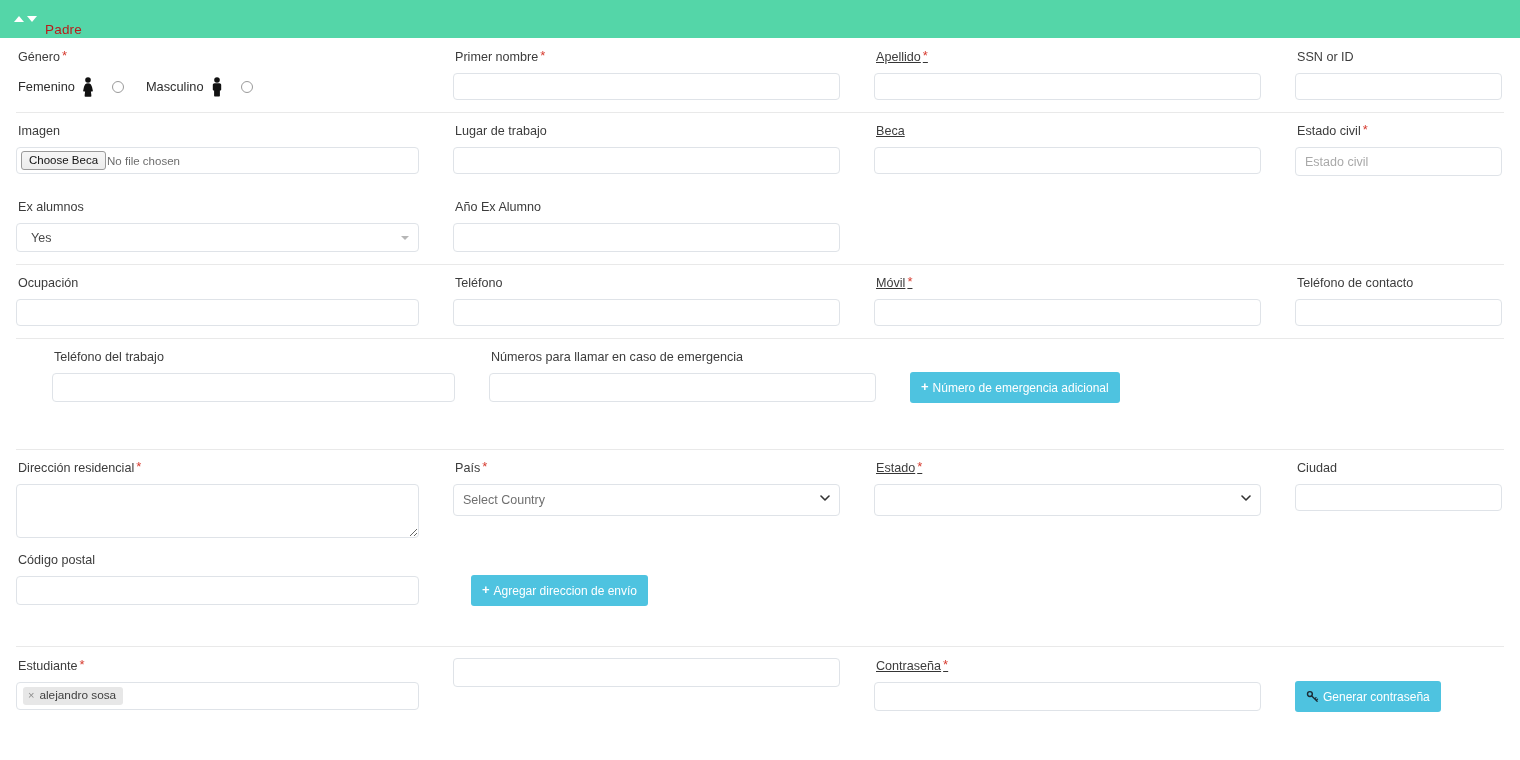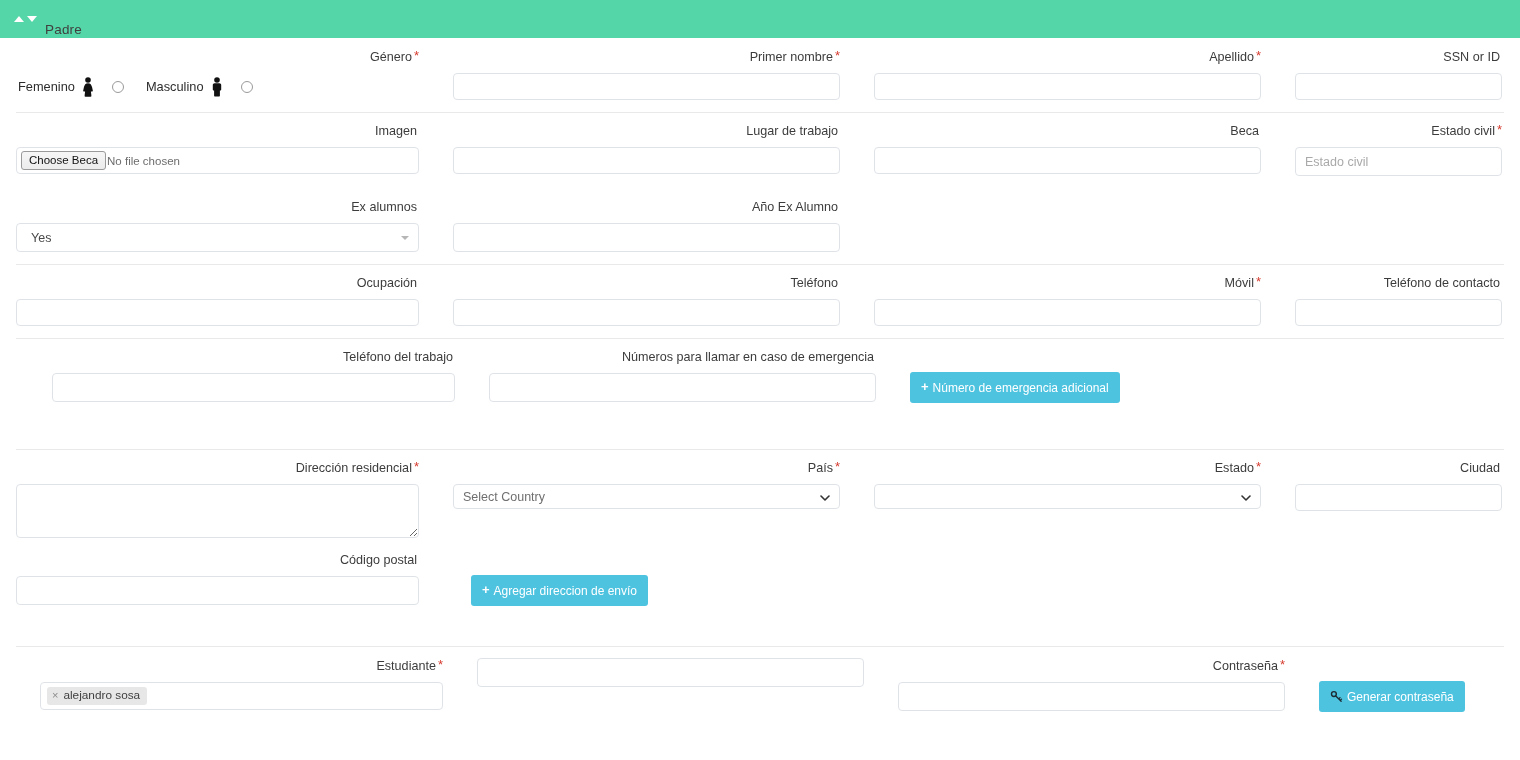--- a/index.html
+++ b/index.html
@@ -37,21 +37,21 @@
     width: 0; height: 0;
     border-left: 5px solid transparent;
     border-right: 5px solid transparent;
     display: block;
   }
   .caret-up { border-bottom: 6px solid #ffffff; }
   .caret-down { border-top: 6px solid #ffffff; }
   .panel-title {
     font-size: 13.5px;
     letter-spacing: .2px;
-    color: #404040;
+    color: #b91c1c;
     margin-top: 21px;
   }
 
   
   .form-body { padding: 0; }
 
   .row {
     display: flex;
     position: relative;
     padding: 11px 0 12px 0;
@@ -66,32 +66,31 @@
   }
 
   .col {
     box-sizing: border-box;
     padding: 0 18px 0 16px;
     flex: 0 0 420px;
     width: 420px;
   }
   .col.c1 { flex: 0 0 437px; width: 437px; }
   .col.c2 { flex: 0 0 421px; width: 421px; }
-  .col.c3 { flex: 0 0 421px; width: 421px; }
+  .col.c3 { flex: 0 0 421px; width: 421px; text-decoration: underline; }
   .col.c4 { flex: 1 1 auto; }
   .col.wide { flex: 0 0 auto; width: auto; }
 
   label.fl {
     display: block;
     font-size: 12.6px;
     color: #3c3c3c;
     margin: 0 0 9px 2px;
     line-height: 14px;
     white-space: nowrap;
-    text-align: right;
   }
   .req {
     color: #d63b2f;
     font-size: 13px;
     margin-left: 2px;
     vertical-align: 1px;
   }
 
   .txt {
     display: block;
@@ -181,21 +180,21 @@
     border-right: 4px solid transparent;
     border-top: 4px solid #b6b6b6;
   }
 
   
   .nsel {
     -webkit-appearance: none;
     appearance: none;
     display: block;
     width: 100%;
-    height: 25px;
+    height: 32px;
     box-sizing: border-box;
     border: 1px solid #dfe3e8;
     border-radius: 4px;
     background: #fff;
     font-family: "Liberation Sans", sans-serif;
     font-size: 12.5px;
     color: #6f6f6f;
     padding: 0 26px 0 9px;
     outline: none;
     cursor: pointer;
@@ -481,21 +480,21 @@
     <div class="col c2 wide pad-top-lbl" style="padding-left:10px;">
       <button class="btn">
         <span class="plus">+</span>
         <span>Agregar direccion de envío</span>
       </button>
     </div>
     <div class="col c3"></div>
     <div class="col c4"></div>
   </div>
 
-  <div class="row sep" style="padding-top:12px;padding-left:24px;">
+  <div class="row sep" style="padding-top:12px;">
     <div class="col c1">
       <label class="fl"><span>Estudiante</span><span class="req">*</span></label>
       <div class="taginput">
         <span class="tag">
           <span class="x">×</span>
           <span>alejandro sosa</span>
         </span>
       </div>
     </div>
     <div class="col c2">

